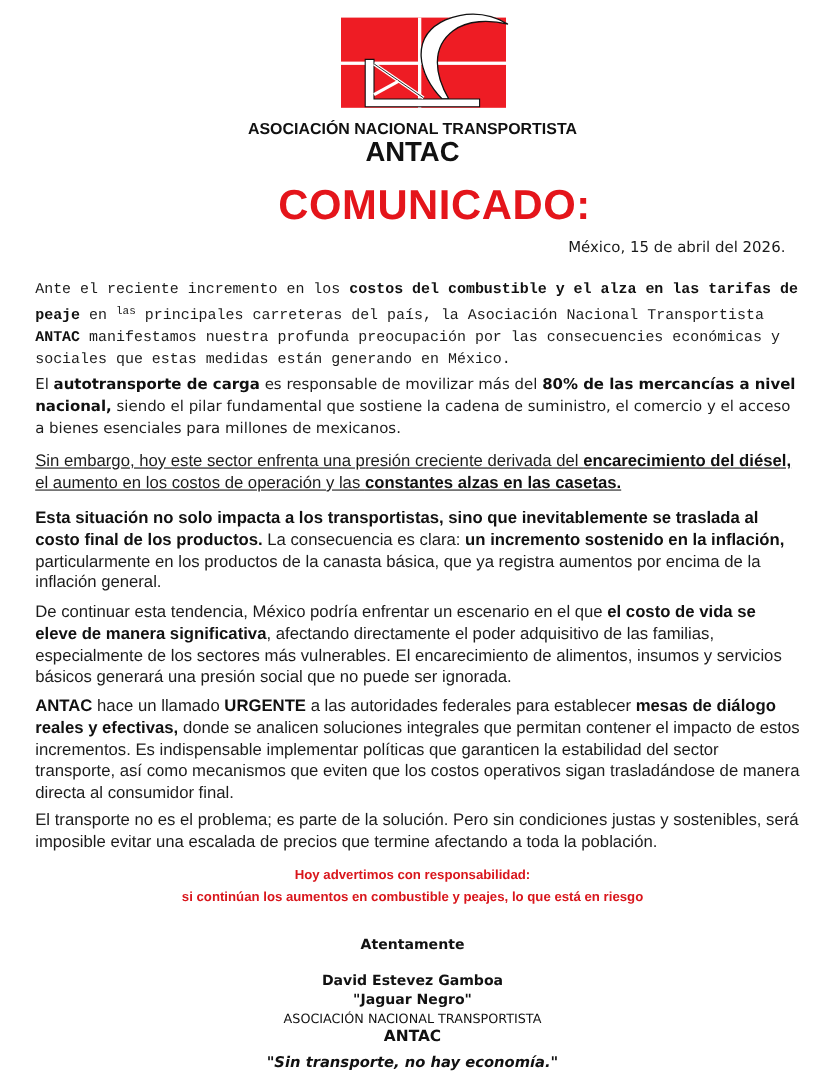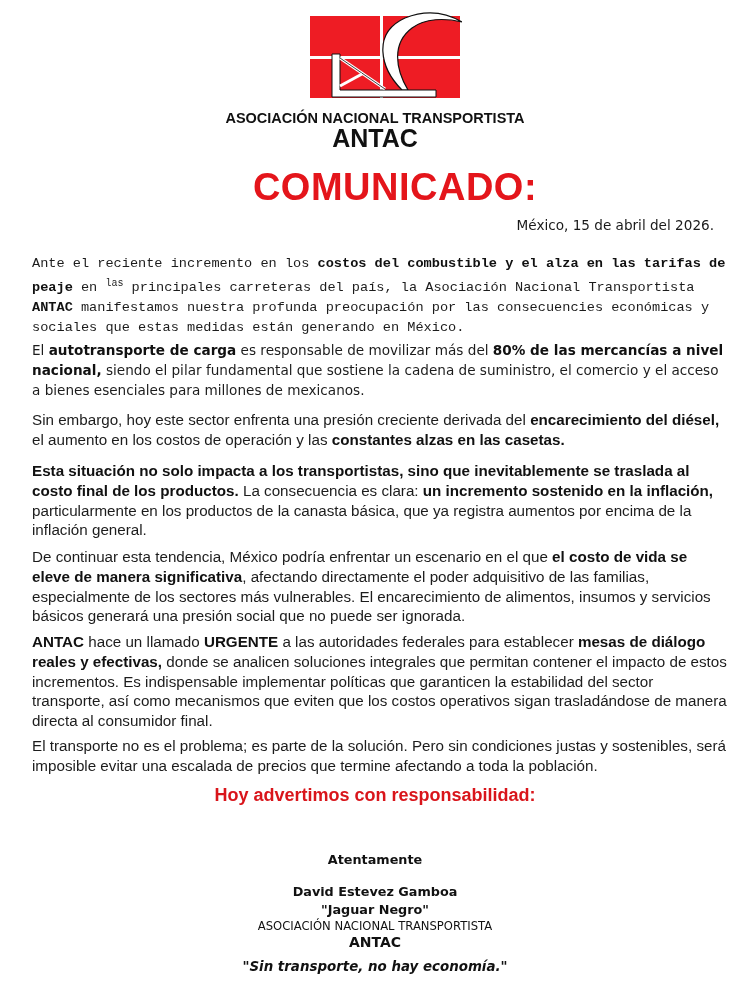--- a/index.html
+++ b/index.html
@@ -6,28 +6,28 @@
   body { width: 750px; height: 988px; overflow: hidden; position: relative; font-family: "DejaVu Sans", sans-serif; color: #1a1a1a; }
   .logo { position: absolute; left: 310px; top: 8px; width: 152px; height: 92px; }
   .org-name { position: absolute; top: 110px; left: 0; width: 750px; text-align: center; font-family: "Liberation Sans", sans-serif; font-weight: bold; font-size: 14.5px; letter-spacing: 0px; color: #111; }
   .org-acr { position: absolute; top: 124px; left: 0; width: 750px; text-align: center; font-family: "Liberation Sans", sans-serif; font-weight: bold; font-size: 25px; color: #111; }
   .title { position: absolute; top: 166px; left: 0; width: 750px; text-align: center; font-family: "Liberation Sans", sans-serif; font-weight: bold; font-size: 38px; color: #e4151b; letter-spacing: 0.5px; padding-left: 20px; }
   .date { position: absolute; top: 217px; right: 36px; font-size: 13.6px; color: #1a1a1a; font-family: "DejaVu Sans", sans-serif; }
   .body { position: absolute; left: 32px; width: 696px; font-family: "Liberation Sans", sans-serif; font-size: 15.2px; line-height: 19.8px; color: #1c1c1c; }
   .body p { margin: 0; }
   .p1 { top: 254px; font-family: Liberation Mono, monospace; font-size: 13.6px; line-height: 20px; }
   .p2 { top: 340px; font-family: "DejaVu Sans", sans-serif; font-size: 13.6px; line-height: 20px; }
-  .p3 { top: 410px; }
+  .p3 { top: 410px; text-decoration: underline; }
   .p4 { top: 461px; }
   .p5 { top: 547px; }
   .p6 { top: 632px; }
   .p7 { top: 736px; }
   .sup { font-size: 10px; vertical-align: 5px; }
   b { font-weight: bold; color: #111; }
-  .warning { position: absolute; top: 786px; left: 0; width: 750px; text-align: center; font-family: "Liberation Sans", sans-serif; font-weight: bold; font-size: 18px; line-height: 19.6px; color: #d9151b; }
+  .warning { position: absolute; top: 786px; left: 0; width: 750px; text-align: center; font-family: "Liberation Sans", sans-serif; font-weight: bold; font-size: 12px; line-height: 19.6px; color: #d9151b; }
   .sig { position: absolute; left: 0; width: 750px; text-align: center; color: #111; }
   .sig-atentamente { top: 852px; font-family: "DejaVu Sans", sans-serif; font-weight: bold; font-size: 12.8px; }
   .sig-name { top: 884px; font-family: "DejaVu Sans", sans-serif; font-weight: bold; font-size: 12.8px; }
   .sig-alias { top: 902px; font-family: "DejaVu Sans", sans-serif; font-weight: bold; font-size: 12.8px; }
   .sig-org { top: 919px; font-family: "DejaVu Sans", sans-serif; font-size: 11.6px; }
   .sig-acr { top: 934px; font-family: "DejaVu Sans", sans-serif; font-weight: bold; font-size: 14px; }
   .sig-motto { top: 959px; font-family: "DejaVu Sans", sans-serif; font-weight: bold; font-style: italic; font-size: 13.4px; }
 </style>
 </head>
 <body>
@@ -71,20 +71,21 @@
 <div class="body p6">
     <p><b>ANTAC</b><span> hace un llamado </span><b>URGENTE</b><span> a las autoridades federales para establecer </span><b>mesas de diálogo reales y efectivas,</b><span> donde se analicen soluciones integrales que permitan contener el impacto de estos incrementos. Es indispensable implementar políticas que garanticen la estabilidad del sector transporte, así como mecanismos que eviten que los costos operativos sigan trasladándose de manera directa al consumidor final.</span></p>
   </div>
 
 <div class="body p7">
     <p><span>El transporte no es el problema; es parte de la solución. Pero sin condiciones justas y sostenibles, será imposible evitar una escalada de precios que termine afectando a toda la población.</span></p>
   </div>
 
 <div class="warning">
   <div>Hoy advertimos con responsabilidad:</div>
+  <div>si continúan los aumentos en combustible y peajes, lo que está en riesgo</div>
 </div>
 
 <div class="sig sig-atentamente">Atentamente</div>
 <div class="sig sig-name">David Estevez Gamboa</div>
 <div class="sig sig-alias">"Jaguar Negro"</div>
 <div class="sig sig-org">ASOCIACIÓN NACIONAL TRANSPORTISTA</div>
 <div class="sig sig-acr">ANTAC</div>
 <div class="sig sig-motto">"Sin transporte, no hay economía."</div>
 
 </body></html>

